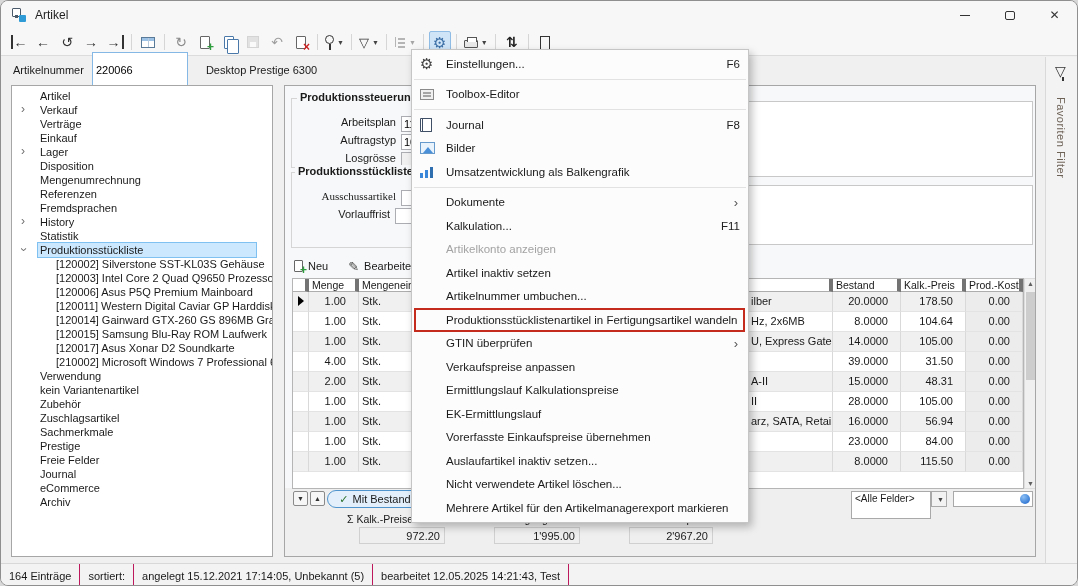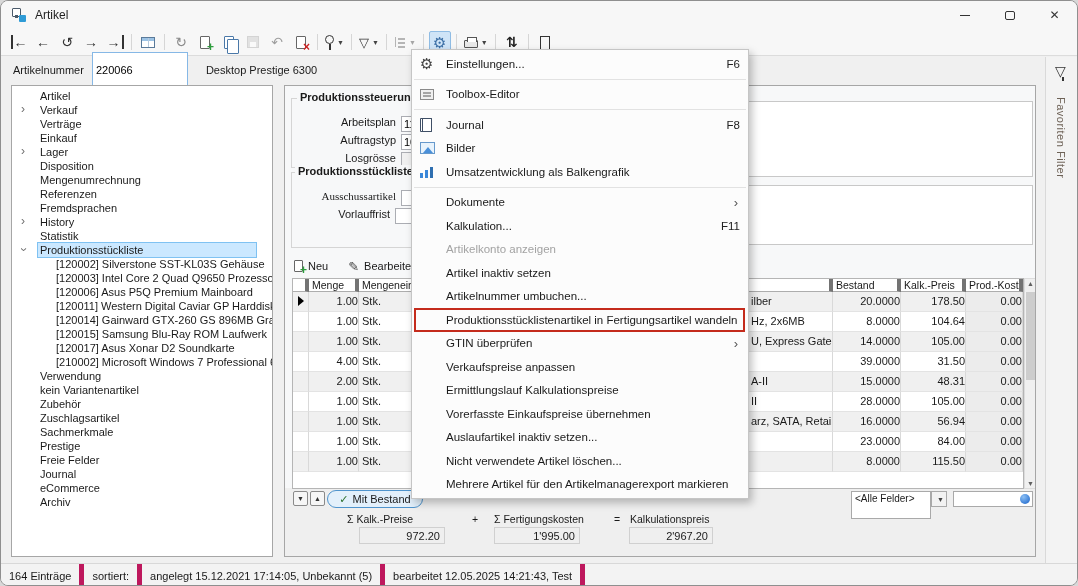--- a/index.html
+++ b/index.html
@@ -76,21 +76,21 @@
   .pencil{font-size:13px;color:#444;line-height:1;}
   .bottom-strip{position:absolute;left:0;top:402px;width:100%;height:70px;background:#efefef;}
   
   .table-wrap{position:absolute;left:7px;top:192px;width:732px;height:211px;background:#fff;border:1px solid #b5b5b5;}
   .thead,.trow{display:grid;grid-template-columns:16px 50px 56px 418px 68px 65px 57px;}
   .thead{height:13px;}
   .thead .hc{font-size:10.5px;padding:0 3px;border-right:4px solid #737373;border-bottom:1px solid #adadad;overflow:hidden;white-space:nowrap;}
   .trow{height:20px;}
   .tbody .trow:nth-of-type(odd){background:#f0f0f0;}
   .c{border-right:1px solid #d9d9d9;border-bottom:1px solid #e3e3e3;line-height:19px;overflow:hidden;white-space:nowrap;}
-  .c.num{text-align:right;padding-right:0;}
+  .c.num{text-align:right;padding-right:12px;}
   .c.einheit{padding-left:3px;}
   .c.desc{padding-left:336px;}
   .c.prod{background:#ececec;}
   .mk{display:none;}
   .trow.cur .mk{display:block;width:0;height:0;border-left:6px solid #000;border-top:5px solid transparent;border-bottom:5px solid transparent;margin:4px auto 0;}
   .vscroll{position:absolute;left:739px;top:192px;width:13px;height:211px;background:#f0f0f0;border:1px solid #dcdcdc;}
   .vthumb{position:absolute;left:1px;top:13px;width:9px;height:88px;background:#cdcdcd;}
   .varr{position:absolute;left:0;width:11px;text-align:center;font-size:7px;color:#606060;}
   
   .gfoot{position:absolute;left:0;top:404px;width:100%;height:20px;}
@@ -129,21 +129,21 @@
   .marrow.has-sub{display:block;}
   .mitem.redbox::after{content:"";position:absolute;left:2px;right:3px;top:0;bottom:0;border:2px solid #c42b1c;pointer-events:none;}
   
   .fav-panel{position:absolute;left:1044px;top:56px;width:34px;height:506px;background:#f3f3f3;border-left:1px solid #d9d9d9;}
   .fav-funnel{position:absolute;left:9px;top:6px;font-size:14px;color:#333;}
   .fav-funnel::after{content:"";position:absolute;left:7px;top:14px;width:2px;height:4px;background:#333;}
   .fav-label{position:absolute;left:9px;top:40px;writing-mode:vertical-rl;color:#6e6257;font-size:11px;letter-spacing:.5px;}
   
   .statusbar{position:absolute;left:0;top:562px;width:100%;height:24px;background:#f3f3f3;border-top:1px solid #d8d8d8;
              display:flex;align-items:center;}
-  .sseg{padding:0 8px;height:100%;display:flex;align-items:center;border-right:5px solid #be185d;white-space:nowrap;}
+  .sseg{padding:0 8px;height:100%;display:flex;align-items:center;border-right:1px solid #be185d;white-space:nowrap;}
 </style>
 </head>
 <body>
 
 <div class="window">
 
   <div class="titlebar">
     <span class="app-icon"></span>
     <span class="title-text">Artikel</span>
     <div class="win-controls">
@@ -692,20 +692,26 @@
 
       </div>
 
       <div class="mitem">
         <span class="micon"></span>
         <span class="mlabel">Ermittlungslauf Kalkulationspreise</span>
         <span class="mshort"></span>
 
       </div>
 
+      <div class="mitem">
+        <span class="micon"></span>
+        <span class="mlabel">EK-Ermittlungslauf</span>
+        <span class="mshort"></span>
+
+      </div>
 
       <div class="mitem">
         <span class="micon"></span>
         <span class="mlabel">Vorerfasste Einkaufspreise übernehmen</span>
         <span class="mshort"></span>
 
       </div>
 
       <div class="mitem">
         <span class="micon"></span>

